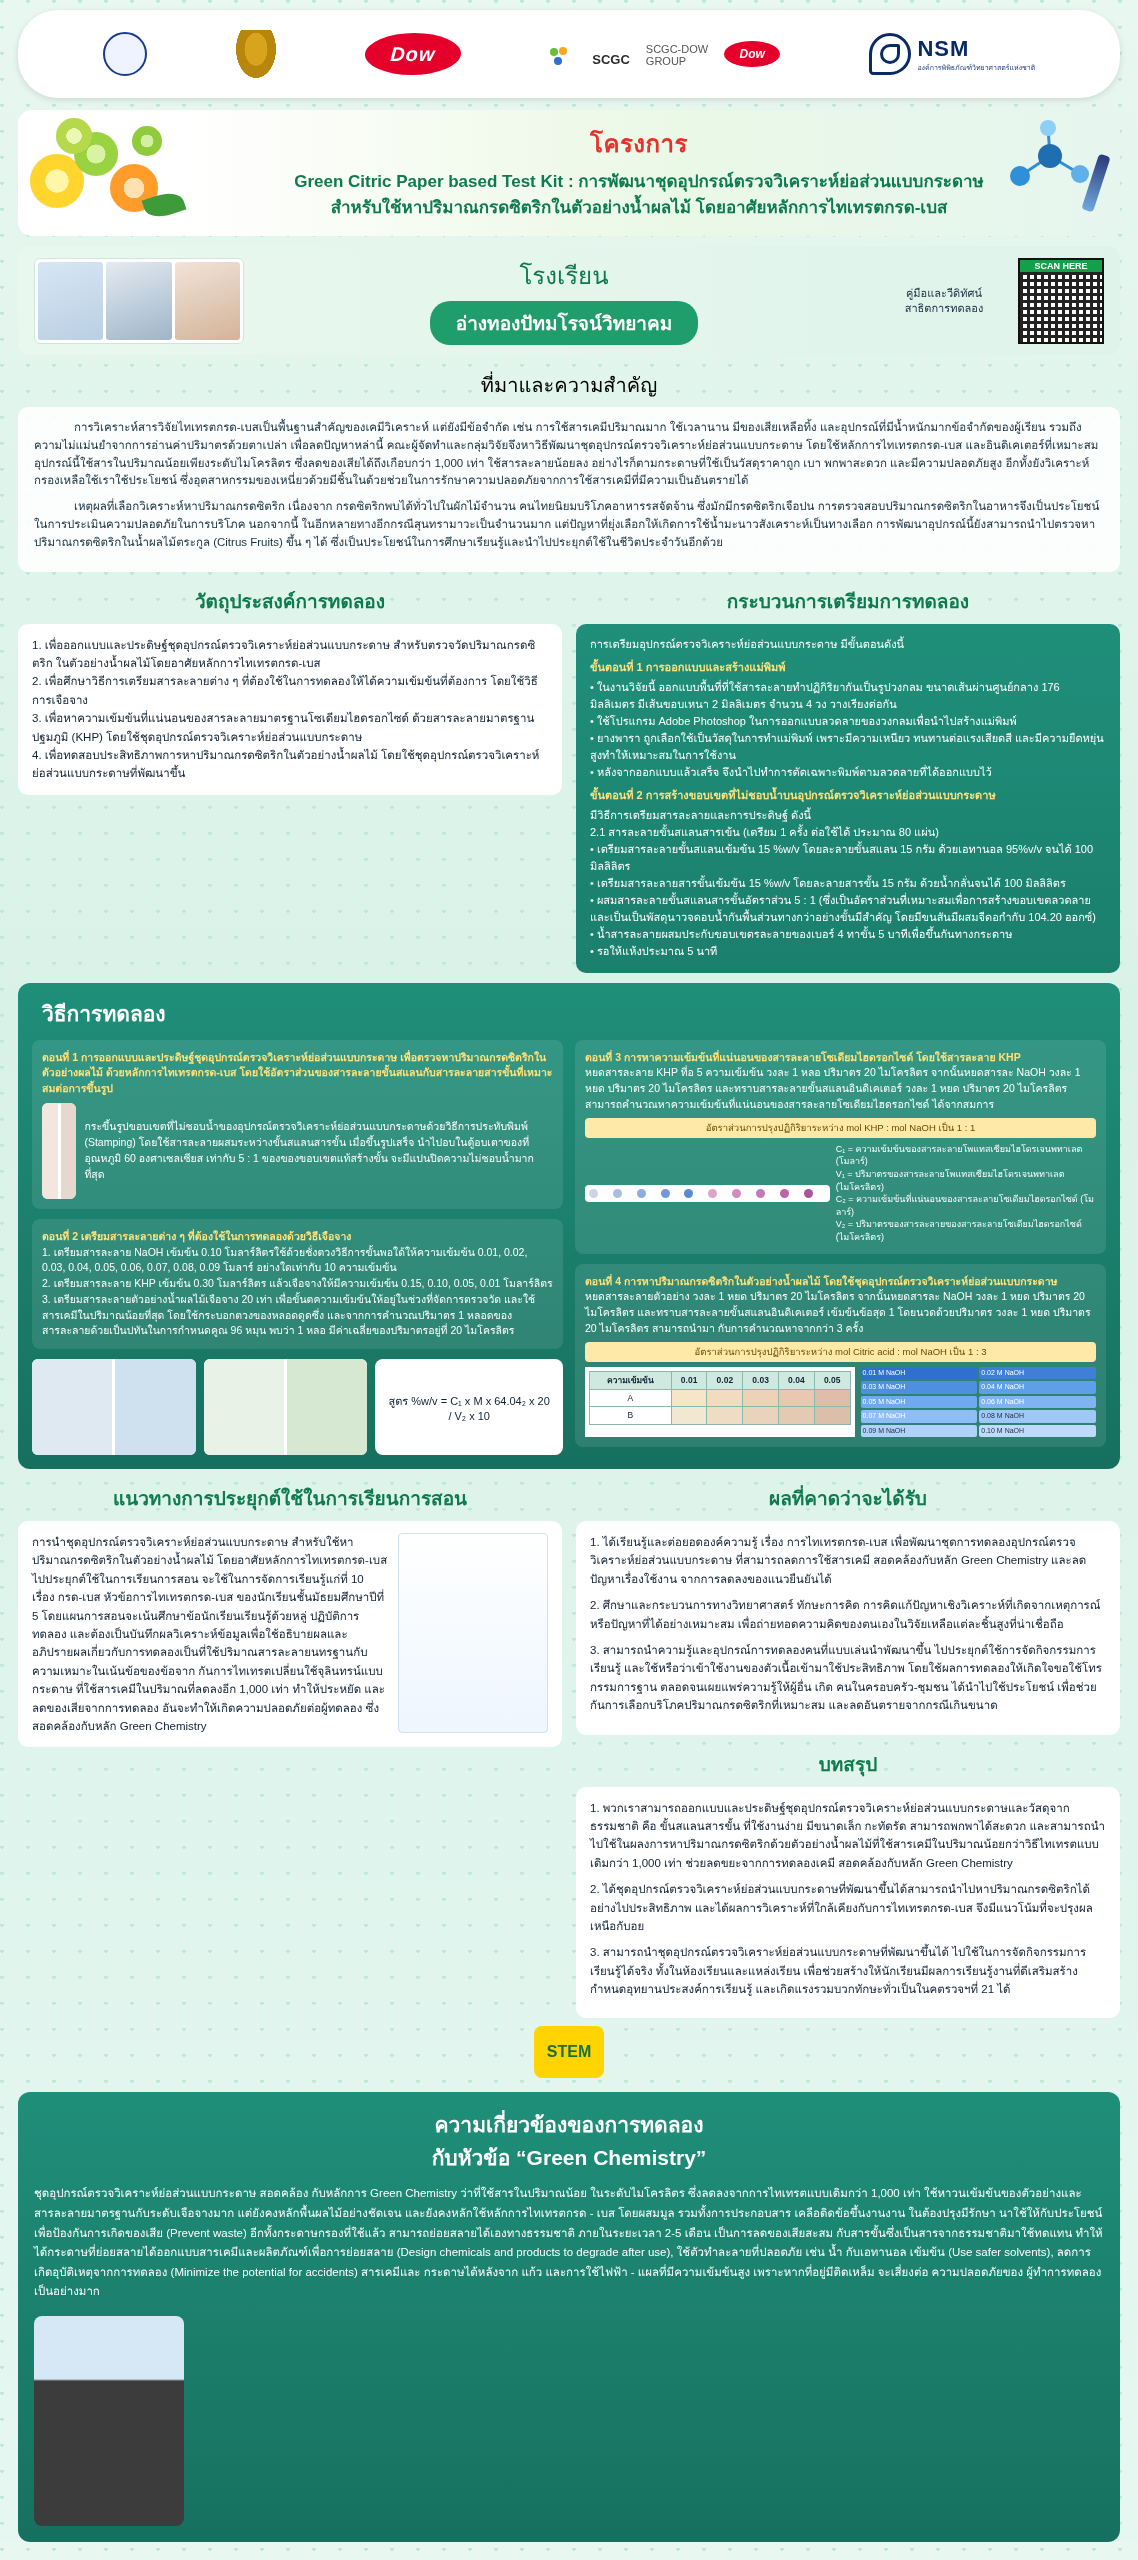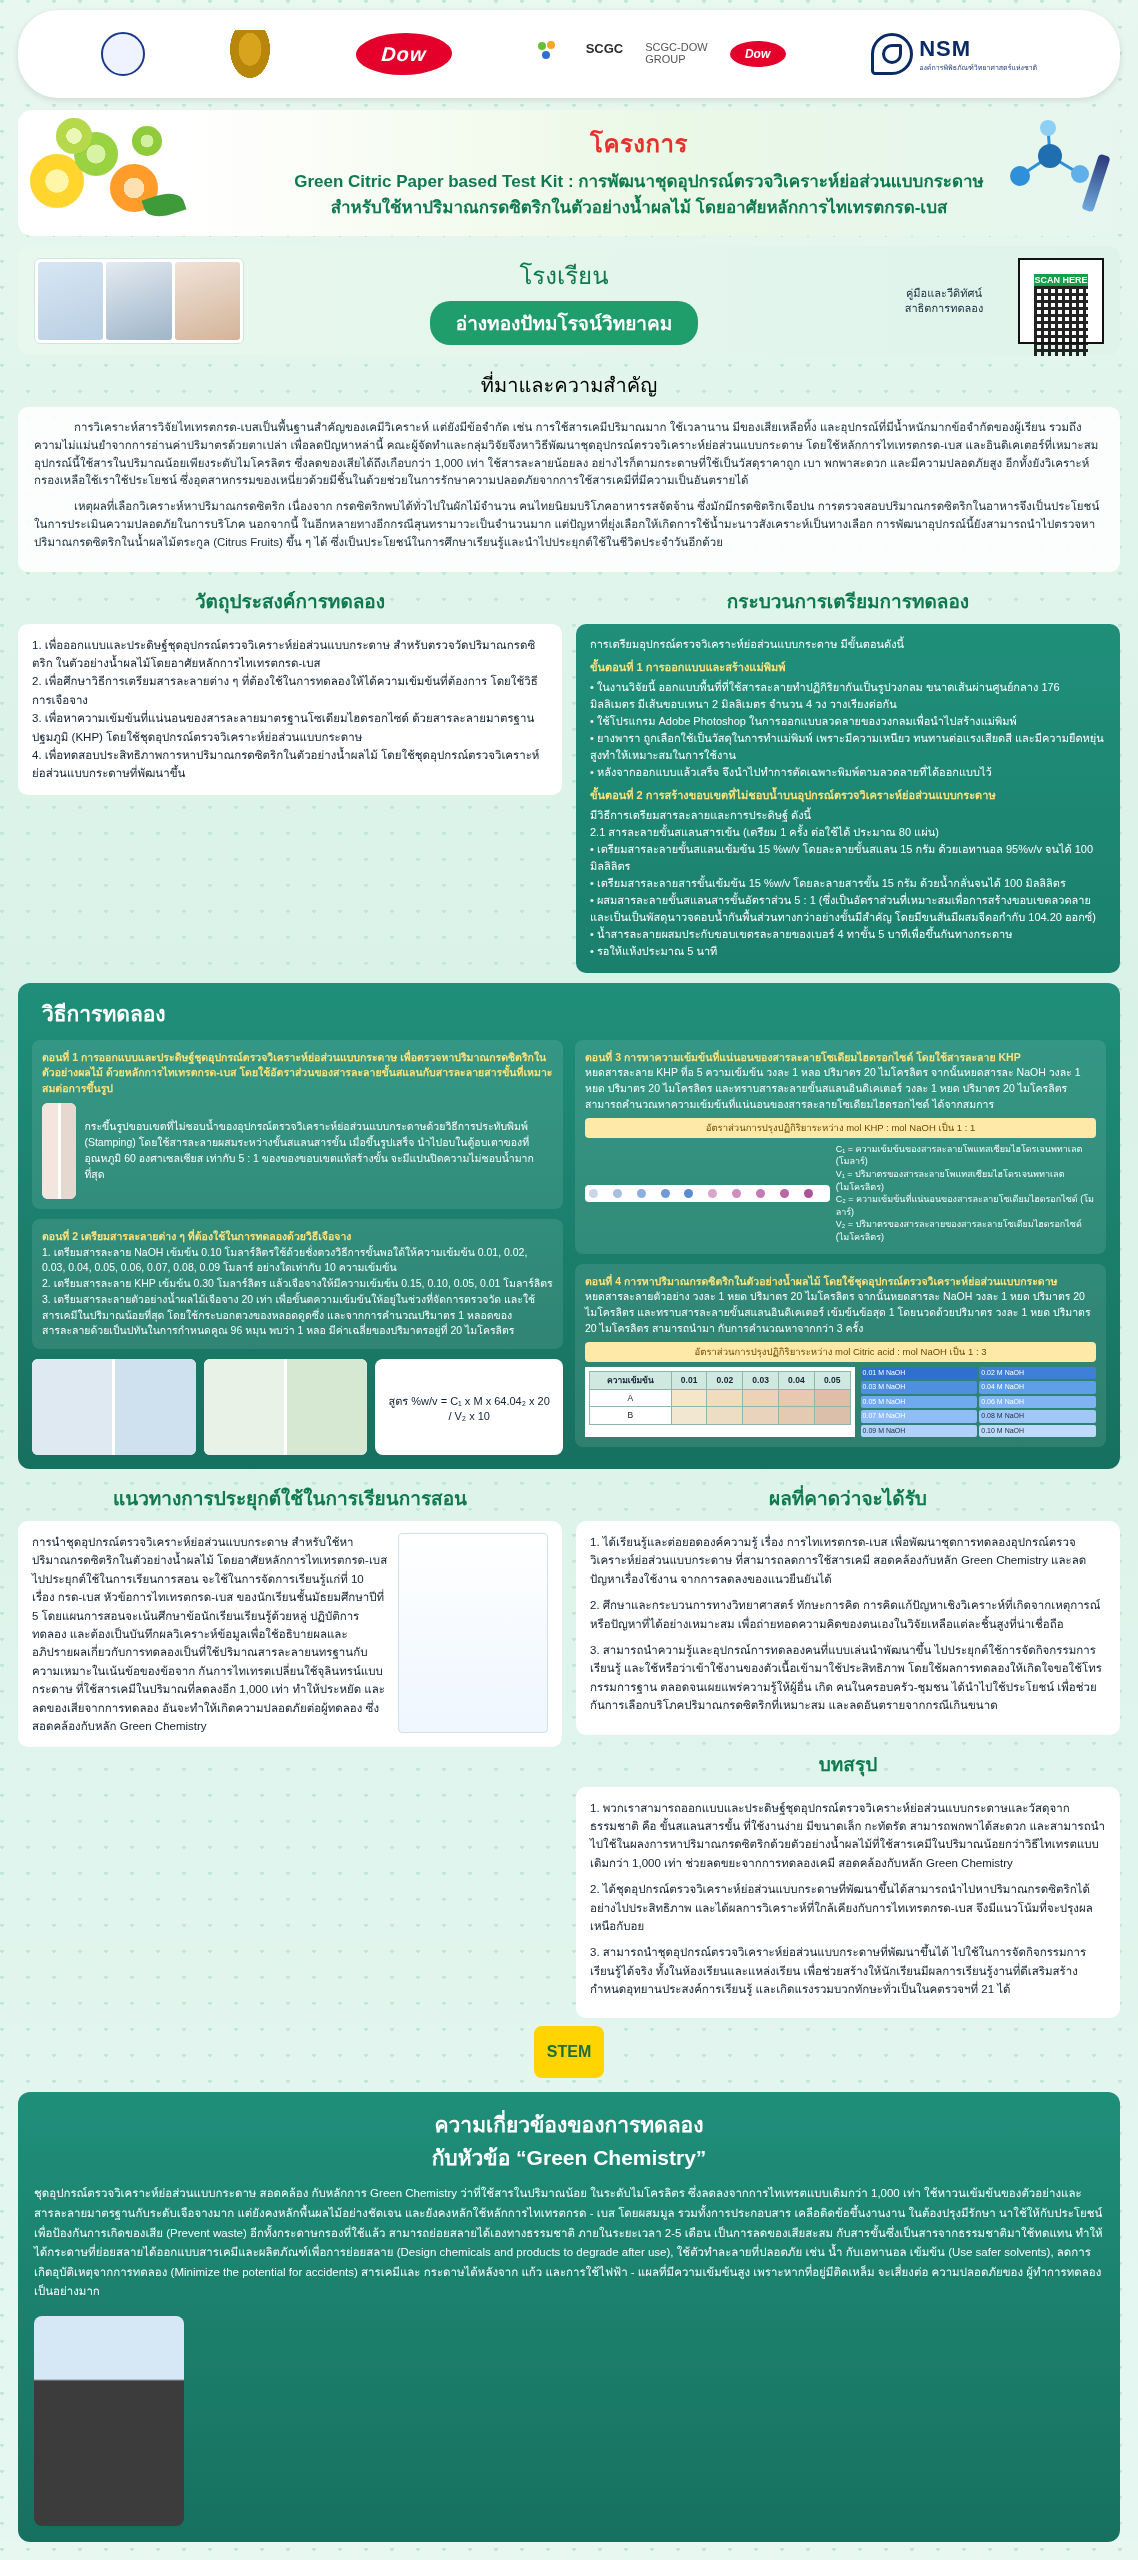--- a/index.html
+++ b/index.html
@@ -36,21 +36,21 @@
   .logo-garuda {
     width:40px;height:48px;
     background:radial-gradient(ellipse at 50% 40%, #d8a41e 0 40%, #b8860b 41% 70%, transparent 71%);
   }
   .dow-badge {
     width:96px;height:42px;border-radius:50%/50%;
     background:#e4002b;color:#fff;display:flex;align-items:center;justify-content:center;
     font-size:20px;font-style:italic;font-weight:bold;letter-spacing:1px;
     transform:skewX(-4deg);
   }
-  .scgc { display:flex;align-items:flex-start;gap:22px;font-size:12px;color:#333; }
+  .scgc { display:flex;align-items:flex-end;gap:16px;font-size:12px;color:#333; }
   .scgc-dots { width:26px;height:20px;position:relative;}
   .scgc-dots i{position:absolute;width:8px;height:8px;border-radius:50%;}
   .scgc-dots i:nth-child(1){background:#63c132;left:0;top:1px;}
   .scgc-dots i:nth-child(2){background:#f4a81d;left:9px;top:0;}
   .scgc-dots i:nth-child(3){background:#2f6fd0;left:4px;top:10px;}
   .scgc-text{font-weight:bold;color:#2b2b2b;font-size:13px;}
   .scgc-group{font-size:11px;color:#555;line-height:1.1;}
   .dow-mini{
     width:56px;height:26px;border-radius:50%/50%;
     background:#e4002b;color:#fff;display:flex;align-items:center;justify-content:center;
@@ -106,21 +106,21 @@
   .ph{background:linear-gradient(160deg,#d8e6f3,#b9cfe4);border-radius:3px;position:relative;overflow:hidden;}
   .ph:nth-child(2){background:linear-gradient(160deg,#e4eaf0,#9fb5c9);}
   .ph:nth-child(3){background:linear-gradient(160deg,#f1e3d8,#d3b49a);}
   .school-mid{flex:1;text-align:center;}
   .school-label{color:#0e7a4f;font-size:24px;font-weight:normal;}
   .school-pill{
     margin:6px auto 0;background:#1f9d6b;color:#fff;border-radius:20px;
     padding:7px 26px;display:inline-block;font-size:19px;font-weight:bold;
   }
   .manual-label{font-size:11px;color:#234;text-align:center;width:120px;line-height:1.3;}
-  .qr-box{width:86px;height:86px;background:#fff;border:2px solid #111;padding:14px;}
+  .qr-box{width:86px;height:86px;background:#fff;border:2px solid #111;padding:0;}
   .qr-head{background:#14a04a;color:#fff;font-size:9px;text-align:center;font-weight:bold;padding:1px 0;}
   .qr-grid{width:100%;height:70px;
     background-image:
       linear-gradient(90deg,#111 50%, transparent 50%),
       linear-gradient(#111 50%, transparent 50%);
     background-size:7px 7px,7px 7px;
     opacity:.92;}
 
   
   .sec-title{

